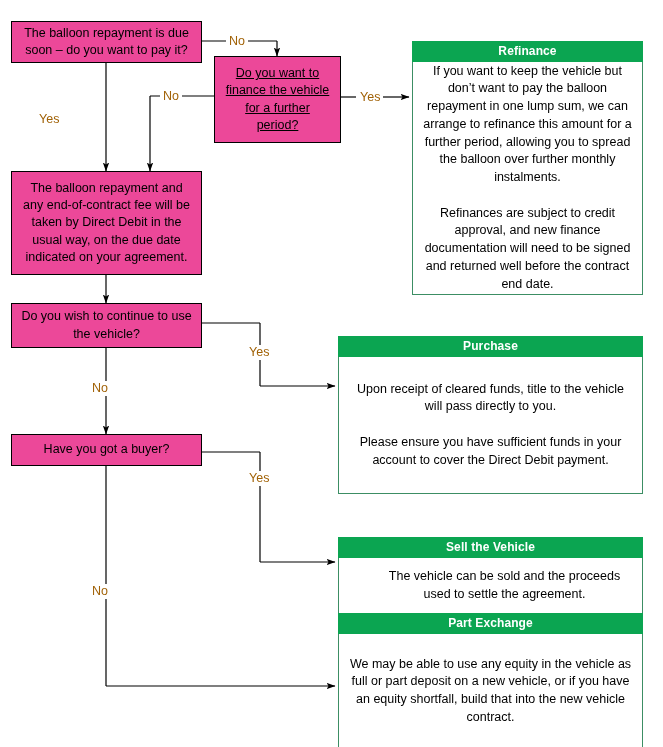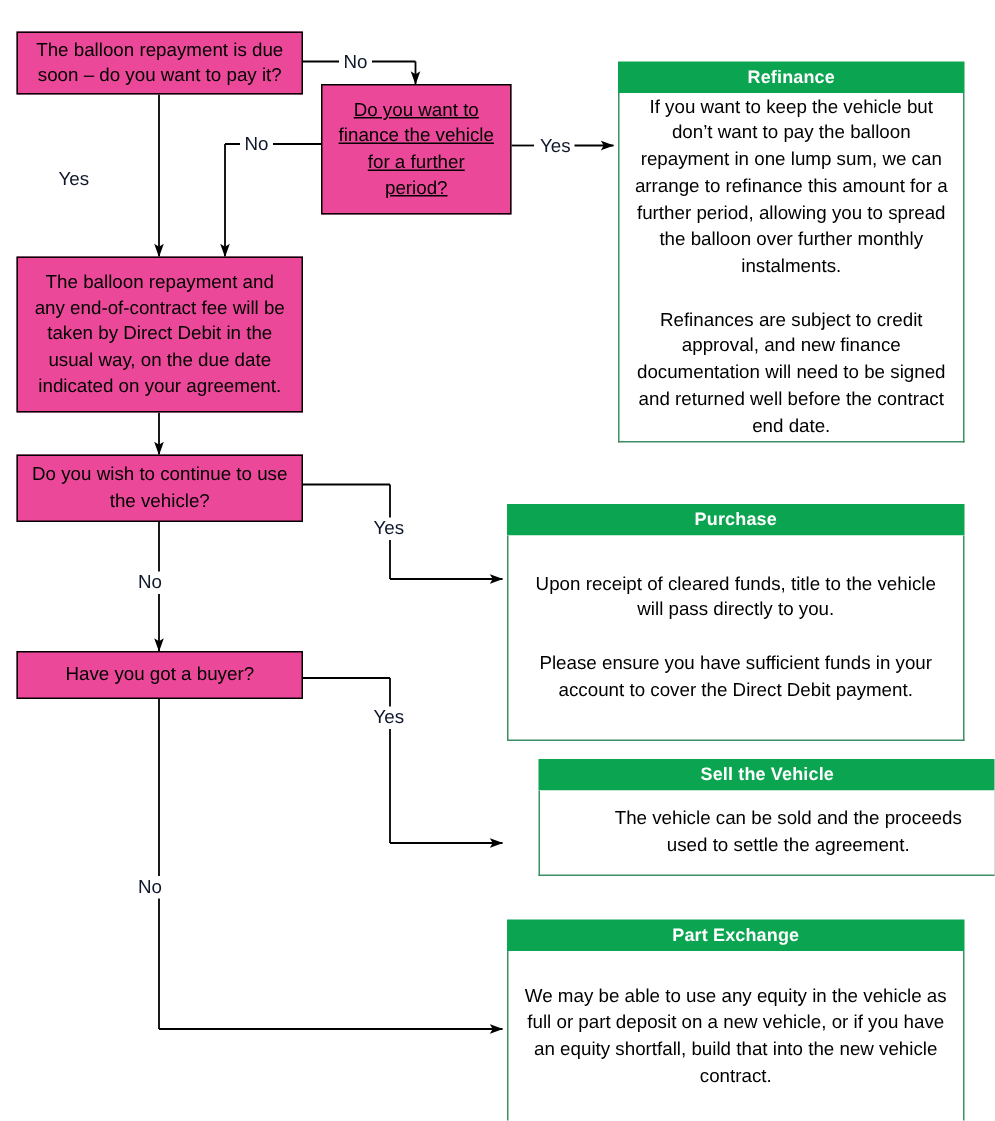--- a/index.html
+++ b/index.html
@@ -80,21 +80,21 @@
     display: flex;
     align-items: center;
     justify-content: center;
   }
   .panel-body .txt { display: block; width: 100%; }
   
   .edge-label {
     position: absolute;
     font-size: 12.5px;
     line-height: 1;
-    color: #0f172a;
+    color: #a16207;
     background: #ffffff;
     padding: 1px 3px;
     white-space: nowrap;
   }
 </style>
 </head>
 <body>
 
 <div id="flow-canvas">
 
@@ -165,21 +165,21 @@
 
   <div class="panel" style="left:338px; top:336px; width:305px; height:156px;">
     <div class="panel-header">Purchase</div>
     <div class="panel-body" style="height:137px;">
       <span class="txt">Upon receipt of cleared funds, title to the vehicle will pass directly to you.
 
 Please ensure you have sufficient funds in your account to cover the Direct Debit payment.</span>
     </div>
   </div>
 
-  <div class="panel" style="left:338px; top:506px; width:305px; height:76px;margin-left:21px;">
+  <div class="panel" style="left:338px; top:537px; width:305px; height:76px;">
     <div class="panel-header">Sell the Vehicle</div>
     <div class="panel-body" style="height:57px;padding-left:37px;">
       <span class="txt">The vehicle can be sold and the proceeds used to settle the agreement.</span>
     </div>
   </div>
 
   <div class="panel" style="left:338px; top:613px; width:305px; height:110px;border-radius:25px;">
     <div class="panel-header">Part Exchange</div>
     <div class="panel-body" style="height:115px;">
       <span class="txt">We may be able to use any equity in the vehicle as full or part deposit on a new vehicle, or if you have an equity shortfall, build that into the new vehicle contract.</span>

